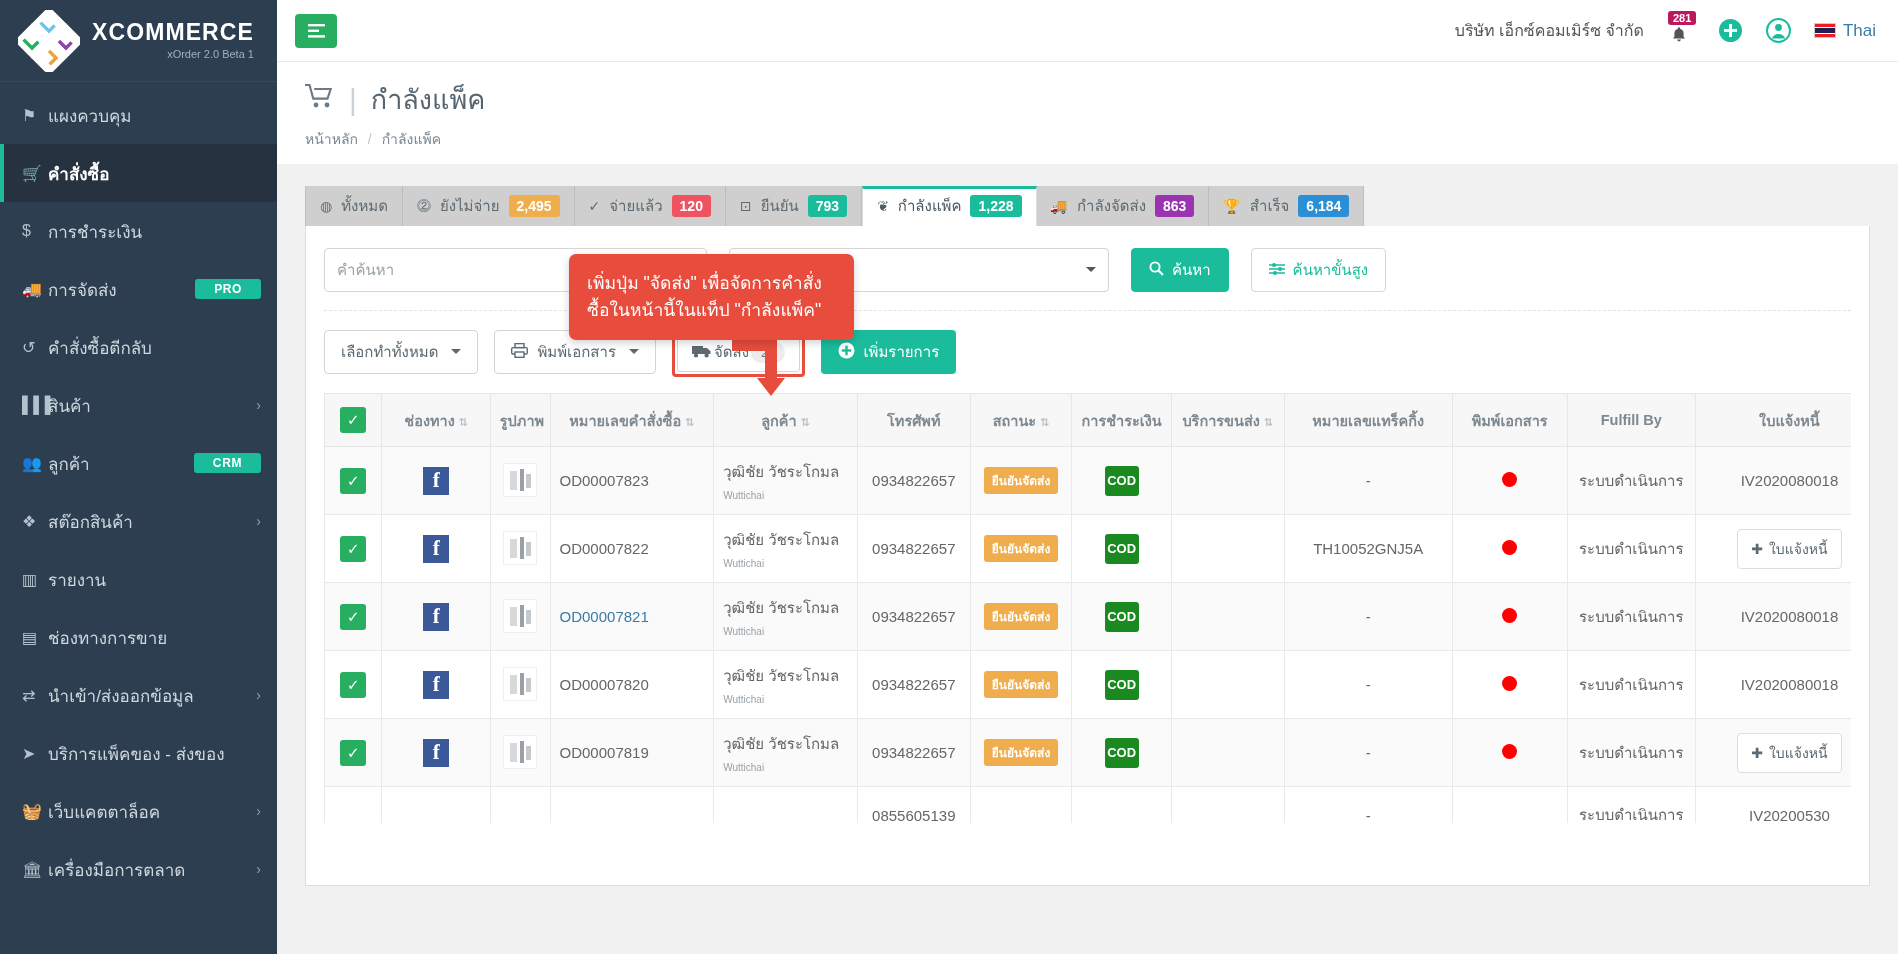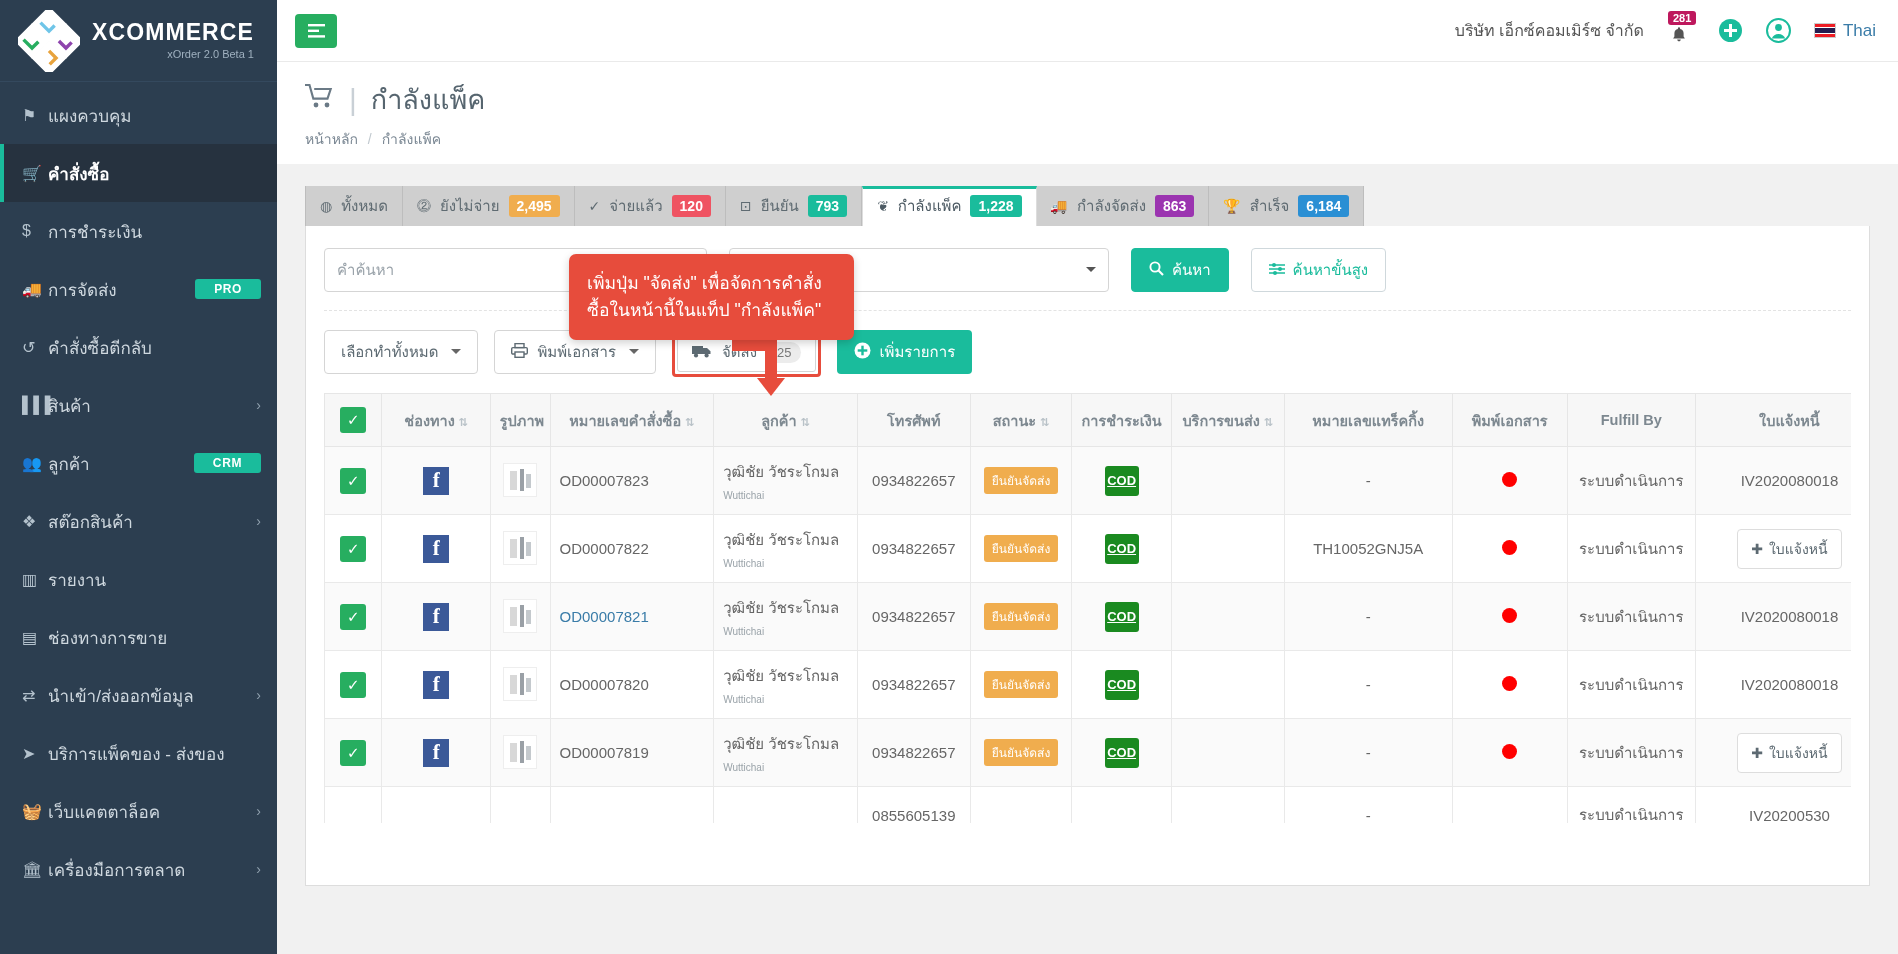--- a/index.html
+++ b/index.html
@@ -155,21 +155,21 @@
   .actions { display: flex; gap: 16px; align-items: center; padding: 16px 0 12px 0; }
   .btn-white {
     height: 44px; background: #fff; border: 1px solid #d5d5d5; border-radius: 4px;
     color: #5d6a72; display: inline-flex; align-items: center; gap: 9px;
     padding: 0 16px; font-size: 15px; cursor: pointer;
   }
   .btn-white .caret { border: 5px solid transparent; border-top-color: #666; margin-top: 4px; margin-left: 4px; }
   .ship-highlight { border: 3px solid #e74c3c; border-radius: 4px; padding: 2px; }
   .ship-btn {
     height: 40px; background: #fff; border: 1px solid #d5d5d5; border-radius: 3px;
-    color: #5d6a72; display: inline-flex; align-items: center; gap: 10px;
+    color: #5d6a72; display: inline-flex; align-items: center; gap: 2px;
     padding: 0 14px; font-size: 15px; cursor: pointer;
   }
   .count-chip { background: #ececec; color: #777; border-radius: 11px; font-size: 13px; padding: 3px 10px; }
   .btn-add { background: #1abc9c; color: #fff; border: none; }
 
   
   .tablewrap { margin-top: 4px; overflow: hidden; position: relative; height: 430px; }
   table { border-collapse: collapse; width: 1560px; table-layout: fixed; }
   thead th {
     background: #f7f7f7; border: 1px solid #e6e6e6;
@@ -197,27 +197,27 @@
   .thumb {
     width: 34px; height: 34px; background: #fff; border: 1px solid #eee;
     display: inline-flex; align-items: center; justify-content: center;
     overflow: hidden;
   }
   .cust-main { color: #666; display: block; }
   .cust-sub { color: #9aa3a9; font-size: 10px; display: block; margin-top: 6px; }
   .ordlink { color: #666; }
   .ordlink.blue { color: #3a7ca8; }
   .badge {
-    display: inline-block; color: #fff; font-size: 12px; font-weight: normal;
+    display: inline-block; color: #fff; font-size: 12px; font-weight: bold;
     border-radius: 3px; padding: 4px 8px; white-space: nowrap;
   }
   .cod {
     display: inline-flex; align-items: center; justify-content: center;
     width: 34px; height: 30px; background: #1a8a20; color: #fff;
-    font-size: 13px; font-weight: bold; border-radius: 3px; text-decoration: underline;
+    font-size: 13px; font-weight: bold; border-radius: 3px;
   }
   .dot-red { width: 15px; height: 15px; background: #ff0000; border-radius: 50%; display: inline-block; }
   .inv-btn {
     display: inline-flex; align-items: center; gap: 6px;
     border: 1px solid #ddd; background: #fff; border-radius: 4px;
     padding: 8px 13px; font-size: 14px; color: #5d6a72; cursor: pointer; white-space: nowrap;
   }
 
   
   .callout {

